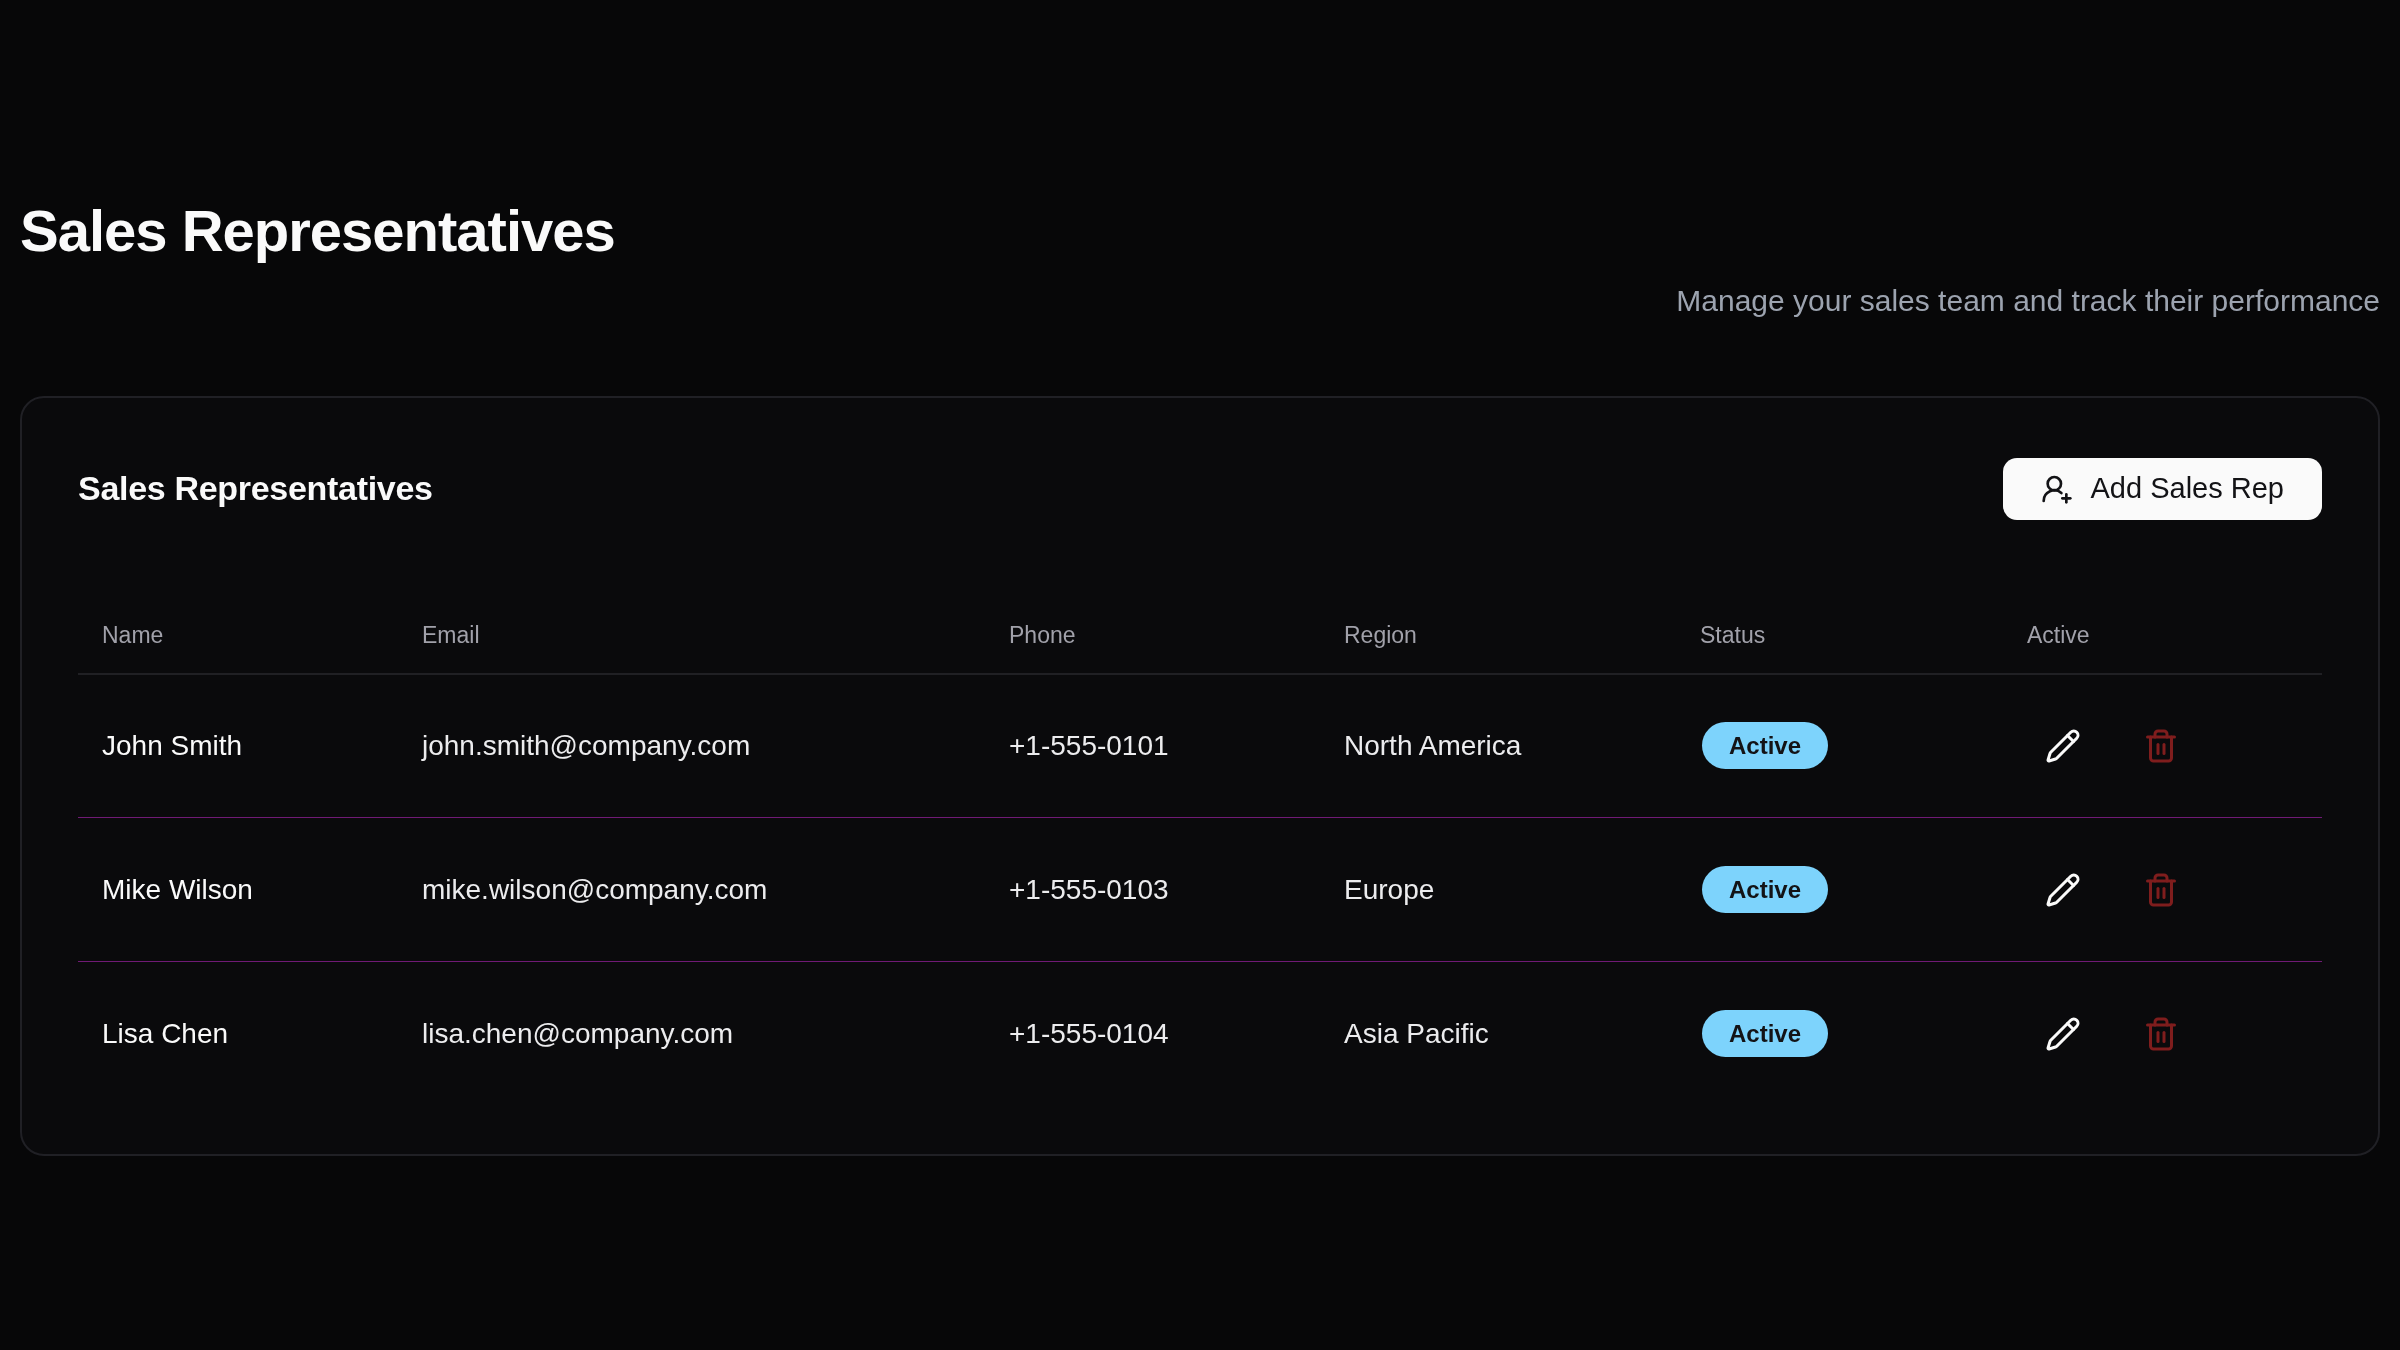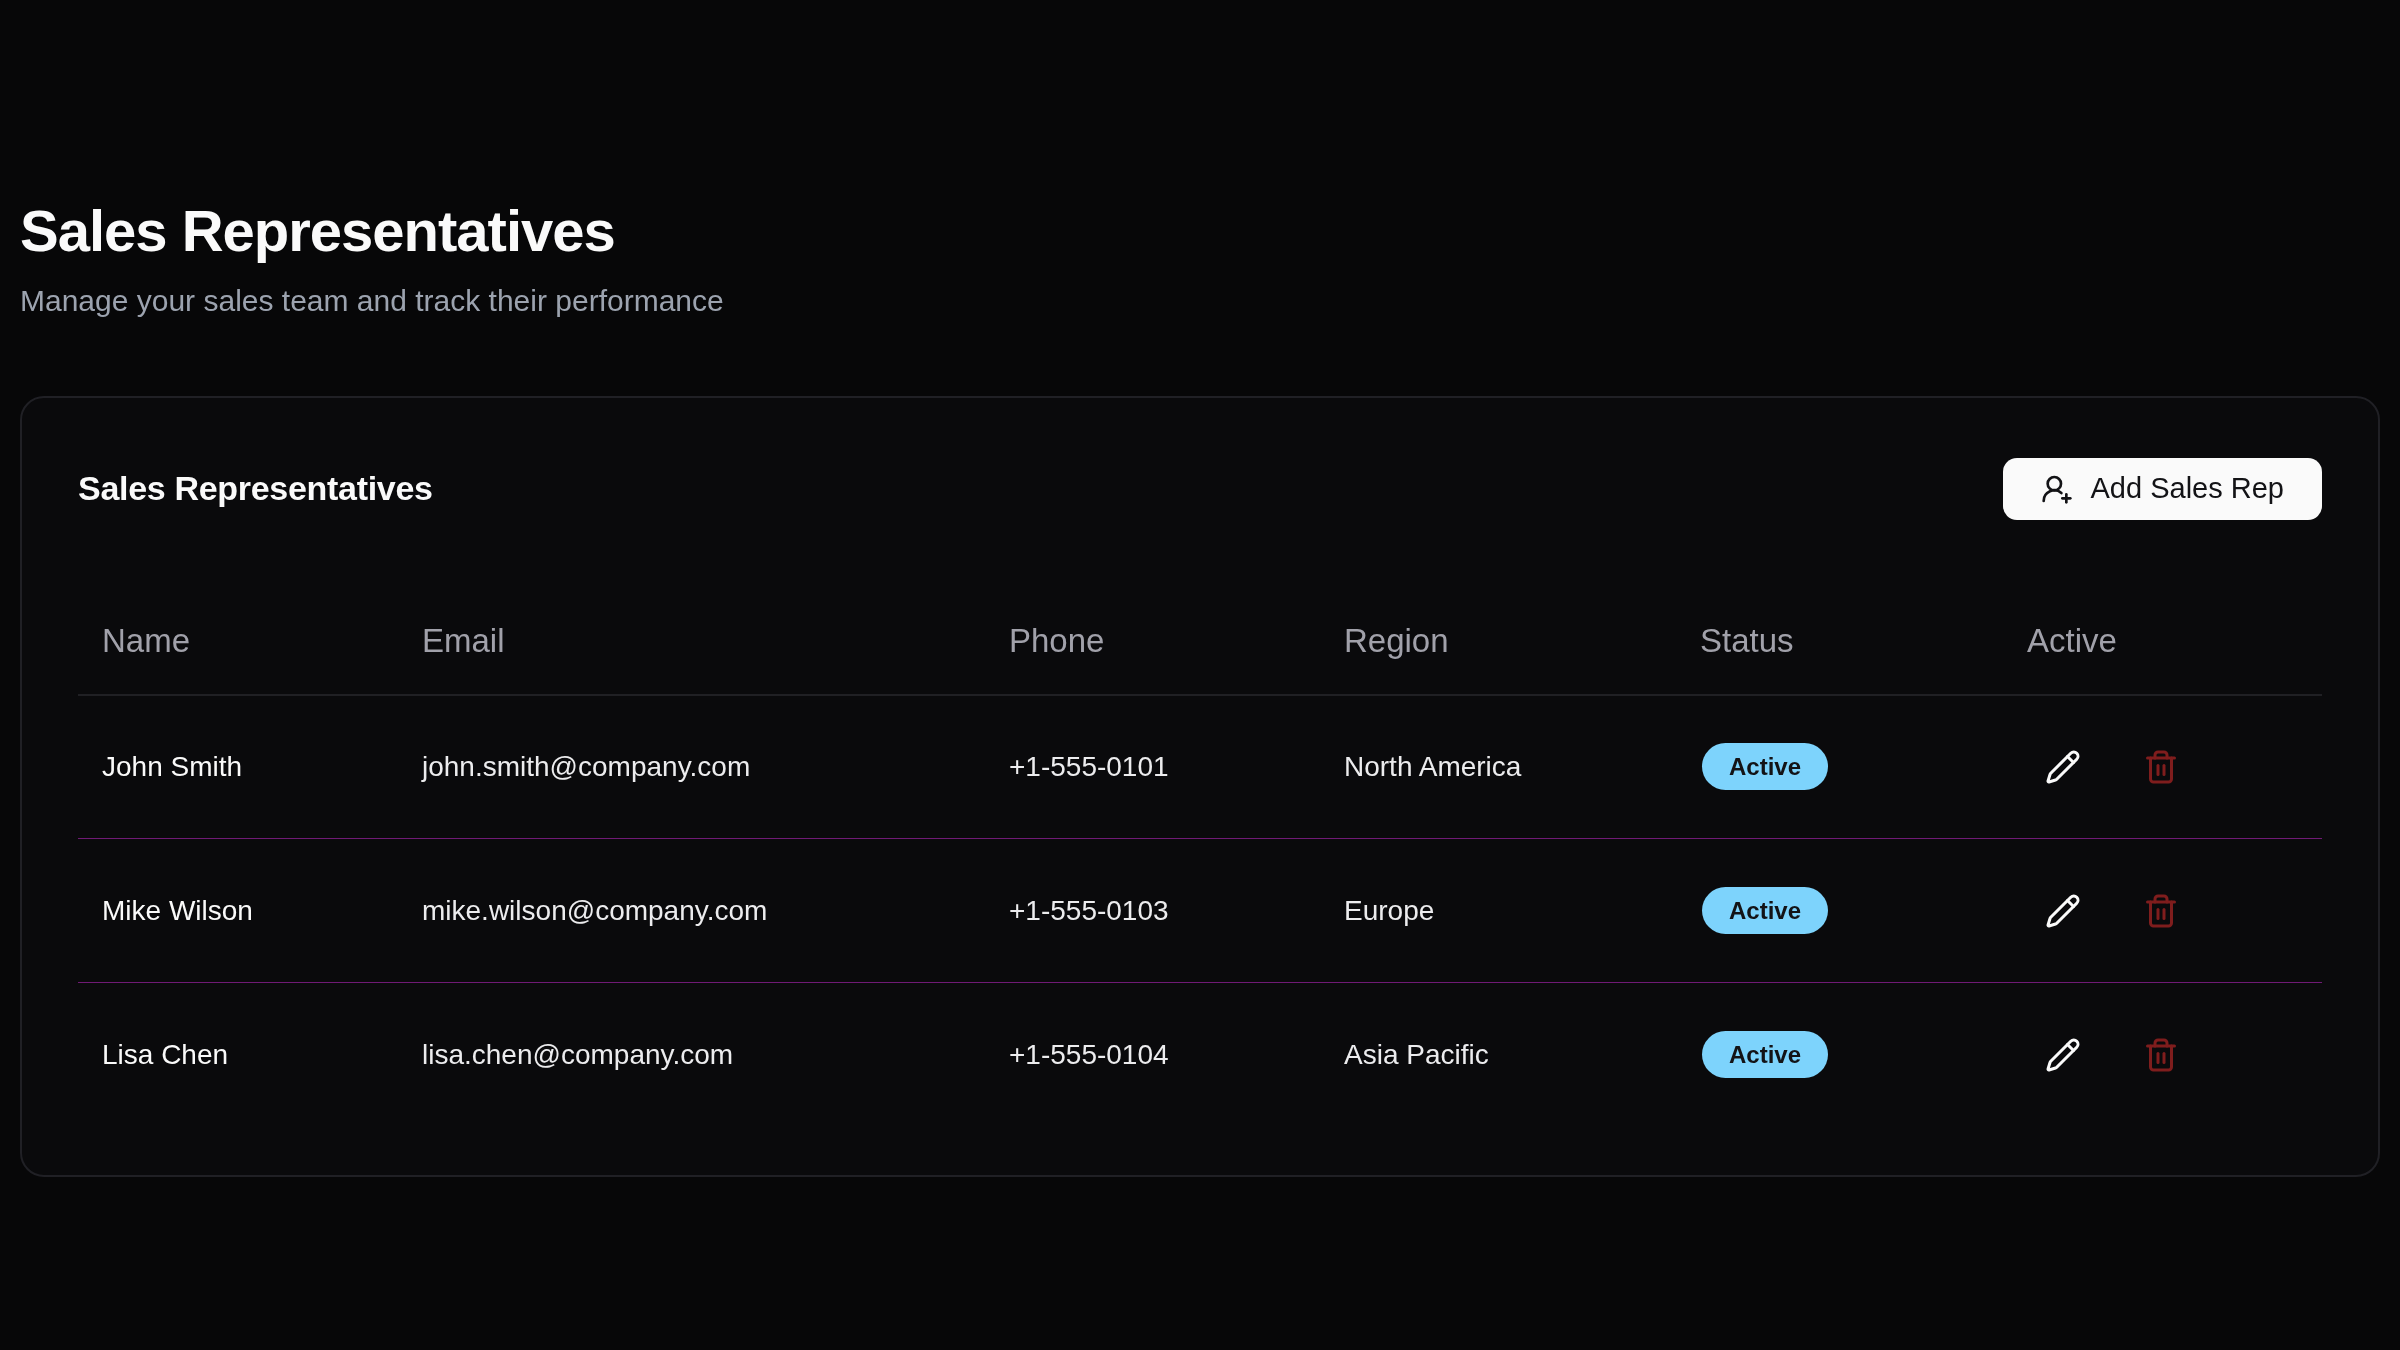--- a/index.html
+++ b/index.html
@@ -20,20 +20,21 @@
     letter-spacing: -1px;
     line-height: 1.15;
     color: #fafafa;
   }
   .page-subtitle {
     margin-top: 16px;
     font-size: 30px;
     font-weight: 400;
     line-height: 1.3;
     color: #9ca3af;
+    text-align: right;
   }
   .card {
     margin-top: 76px;
     background: #0a0a0c;
     border: 2px solid #202025;
     border-radius: 24px;
     padding: 52px 56px 48px 56px;
   }
   .card-header {
     display: flex;
@@ -67,23 +68,23 @@
     width: 100%;
     border-collapse: collapse;
     table-layout: fixed;
   }
   col.c-name   { width: 320px; }
   col.c-email  { width: 587px; }
   col.c-phone  { width: 335px; }
   col.c-region { width: 356px; }
   col.c-status { width: 327px; }
   thead th {
-    padding: 94px 24px 34px 24px;
+    padding: 94px 24px 24px 24px;
     text-align: left;
-    font-size: 33px;
+    font-size: 23px;
     font-weight: 500;
     color: #a1a1aa;
     border-bottom: 2px solid #202024;
   }
   tbody td {
     height: 144px;
     padding: 0 24px;
     font-size: 28px;
     color: #ececee;
     vertical-align: middle;

